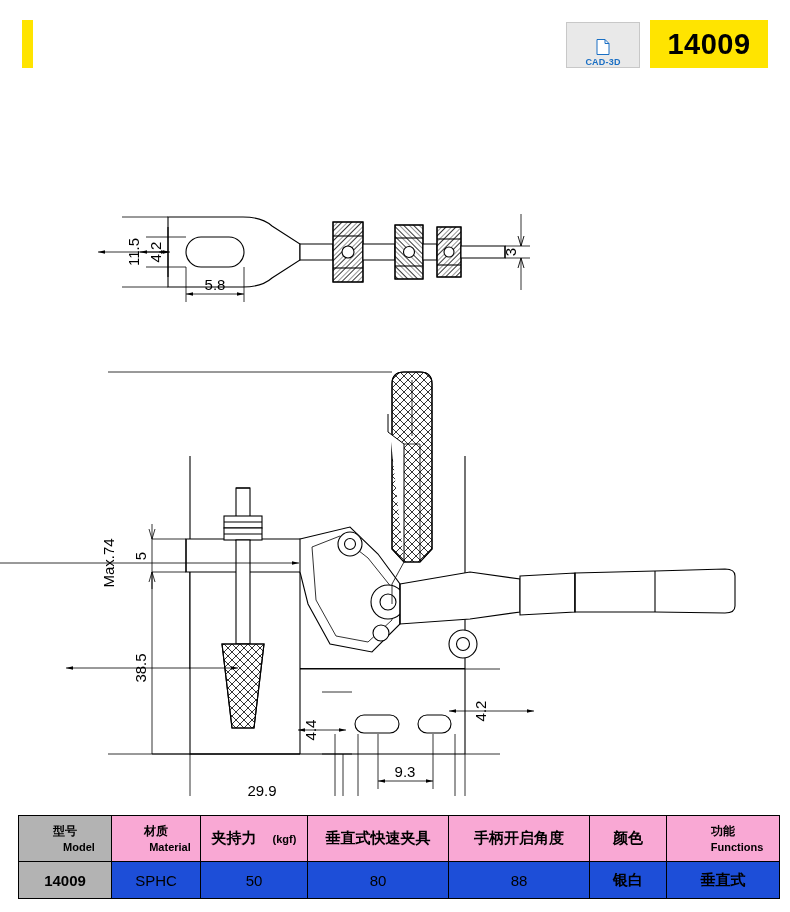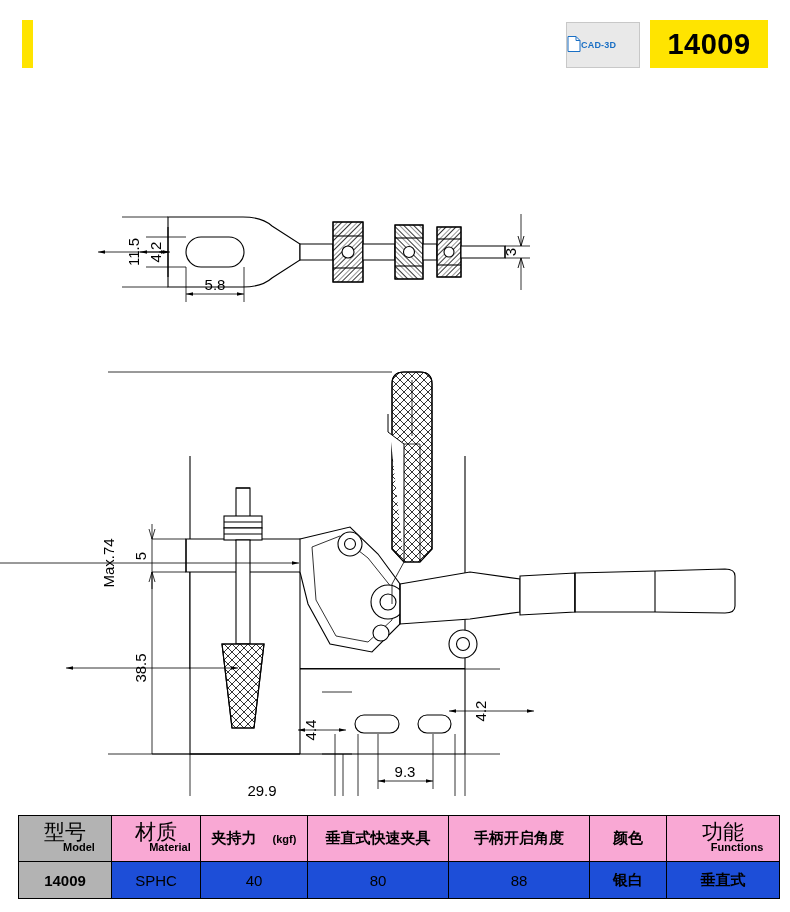--- a/index.html
+++ b/index.html
@@ -40,23 +40,23 @@
     color: #000;
   }
   .cad-badge {
     position: absolute;
     left: 566px; top: 22px;
     width: 72px;
     height: 44px;
     background: #e9e9e9;
     border: 1px solid #c8c8c8;
     display: flex;
-    flex-direction: row;
+    flex-direction: column;
     align-items: center;
-    justify-content: flex-start;
+    justify-content: flex-end;
   }
   .cad-badge .doc-icon {
     width: 14px;
     height: 16px;
     position: relative;
     margin-bottom: 2px;
   }
   .cad-badge .doc-icon svg { display: block; }
   .cad-badge .cad-label {
     font-size: 9px;
@@ -116,22 +116,22 @@
     height: 36px;
     background: #1d4ed8;
     font-size: 15px;
   }
   .spec-table tbody td.gray {
     background: #b3b3b3;
     font-weight: bold;
   }
   .th-cn {
     display: block;
-    font-size: 21px;
-    font-weight: normal;
+    font-size: 12px;
+    font-weight: bold;
     line-height: 17px;
   }
   .th-en {
     display: block;
     font-size: 11px;
     font-weight: bold;
     line-height: 14px;
     margin-left: 28px;
   }
   .th-one {
@@ -427,20 +427,20 @@
       <th style="width:112px">
         <span class="th-cn">功能</span>
         <span class="th-en">Functions</span>
       </th>
     </tr>
   </thead>
   <tbody>
     <tr>
       <td class="gray">14009</td>
       <td>SPHC</td>
-      <td>40</td>
+      <td>50</td>
       <td>80</td>
       <td>88</td>
       <td class="bold-cell">银白</td>
       <td class="bold-cell">垂直式</td>
     </tr>
   </tbody>
 </table>
 
 </body></html>

